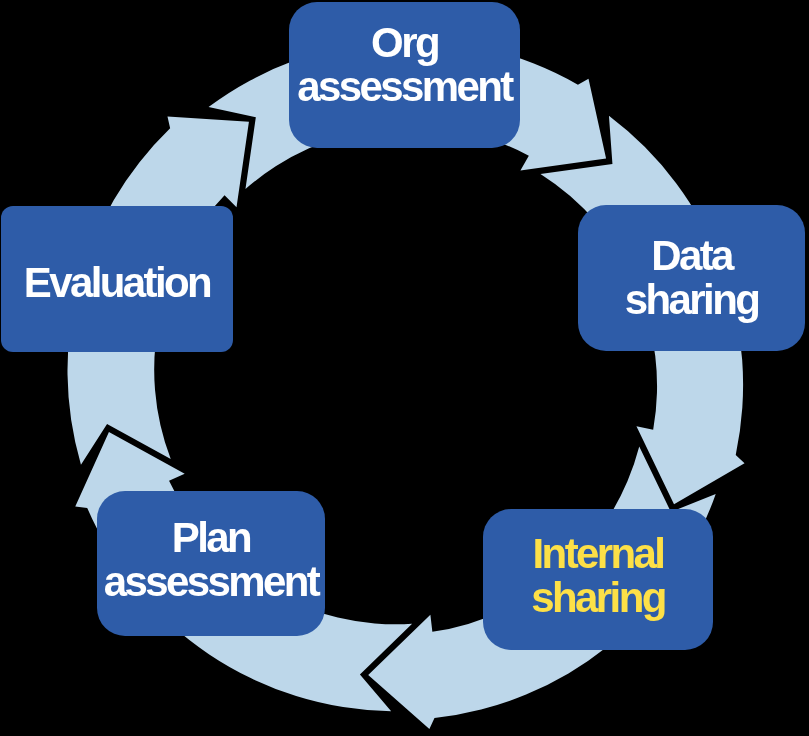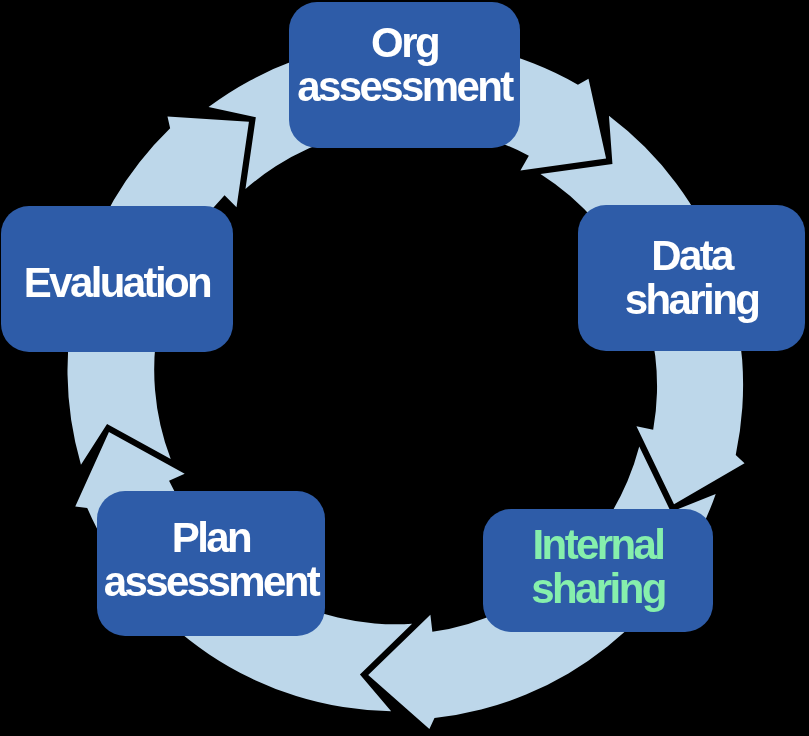--- a/index.html
+++ b/index.html
@@ -48,25 +48,25 @@
     </svg>
 
   <div class="step-box" style="left: 289px; top: 2px; width: 231px; height: 146px; background: rgb(46, 92, 168); color: rgb(255, 255, 255); border-radius: 28px; font-size: 42px; line-height: 44px; letter-spacing: -2.6px; padding-bottom: 20px;">
     <span class="step-line">Org</span>
     <span class="step-line">assessment</span>
   </div>
   <div class="step-box" style="left: 578px; top: 205px; width: 227px; height: 146px; background: rgb(46, 92, 168); color: rgb(255, 255, 255); border-radius: 28px; font-size: 42px; line-height: 44px; letter-spacing: -2.6px; padding-bottom: 0;">
     <span class="step-line">Data</span>
     <span class="step-line">sharing</span>
   </div>
-  <div class="step-box" style="left: 483px; top: 509px; width: 230px; height: 123px; background: rgb(46, 92, 168); color: #86efac; border-radius: 28px; font-size: 42px; line-height: 44px; letter-spacing: -2.6px; padding-bottom: 8px;">
+  <div class="step-box" style="left: 483px; top: 509px; width: 230px; height: 141px; background: rgb(46, 92, 168); color: #fde047; border-radius: 28px; font-size: 42px; line-height: 44px; letter-spacing: -2.6px; padding-bottom: 8px;">
     <span class="step-line">Internal</span>
     <span class="step-line">sharing</span>
   </div>
   <div class="step-box" style="left: 97px; top: 491px; width: 228px; height: 145px; background: rgb(46, 92, 168); color: rgb(255, 255, 255); border-radius: 28px; font-size: 42px; line-height: 44px; letter-spacing: -2.6px; padding-bottom: 8px;">
     <span class="step-line">Plan</span>
     <span class="step-line">assessment</span>
   </div>
-  <div class="step-box" style="left: 1px; top: 206px; width: 232px; height: 146px; background: rgb(46, 92, 168); color: rgb(255, 255, 255); border-radius: 28px; font-size: 42px; line-height: 44px; letter-spacing: -2.6px; padding-top: 8px;">
+  <div class="step-box" style="left: 1px; top: 206px; width: 232px; height: 146px; background: rgb(46, 92, 168); color: rgb(255, 255, 255); border-radius: 12px; font-size: 42px; line-height: 44px; letter-spacing: -2.6px; padding-top: 8px;">
     <span class="step-line">Evaluation</span>
 
   </div>
 </div>
 
 </body></html>

